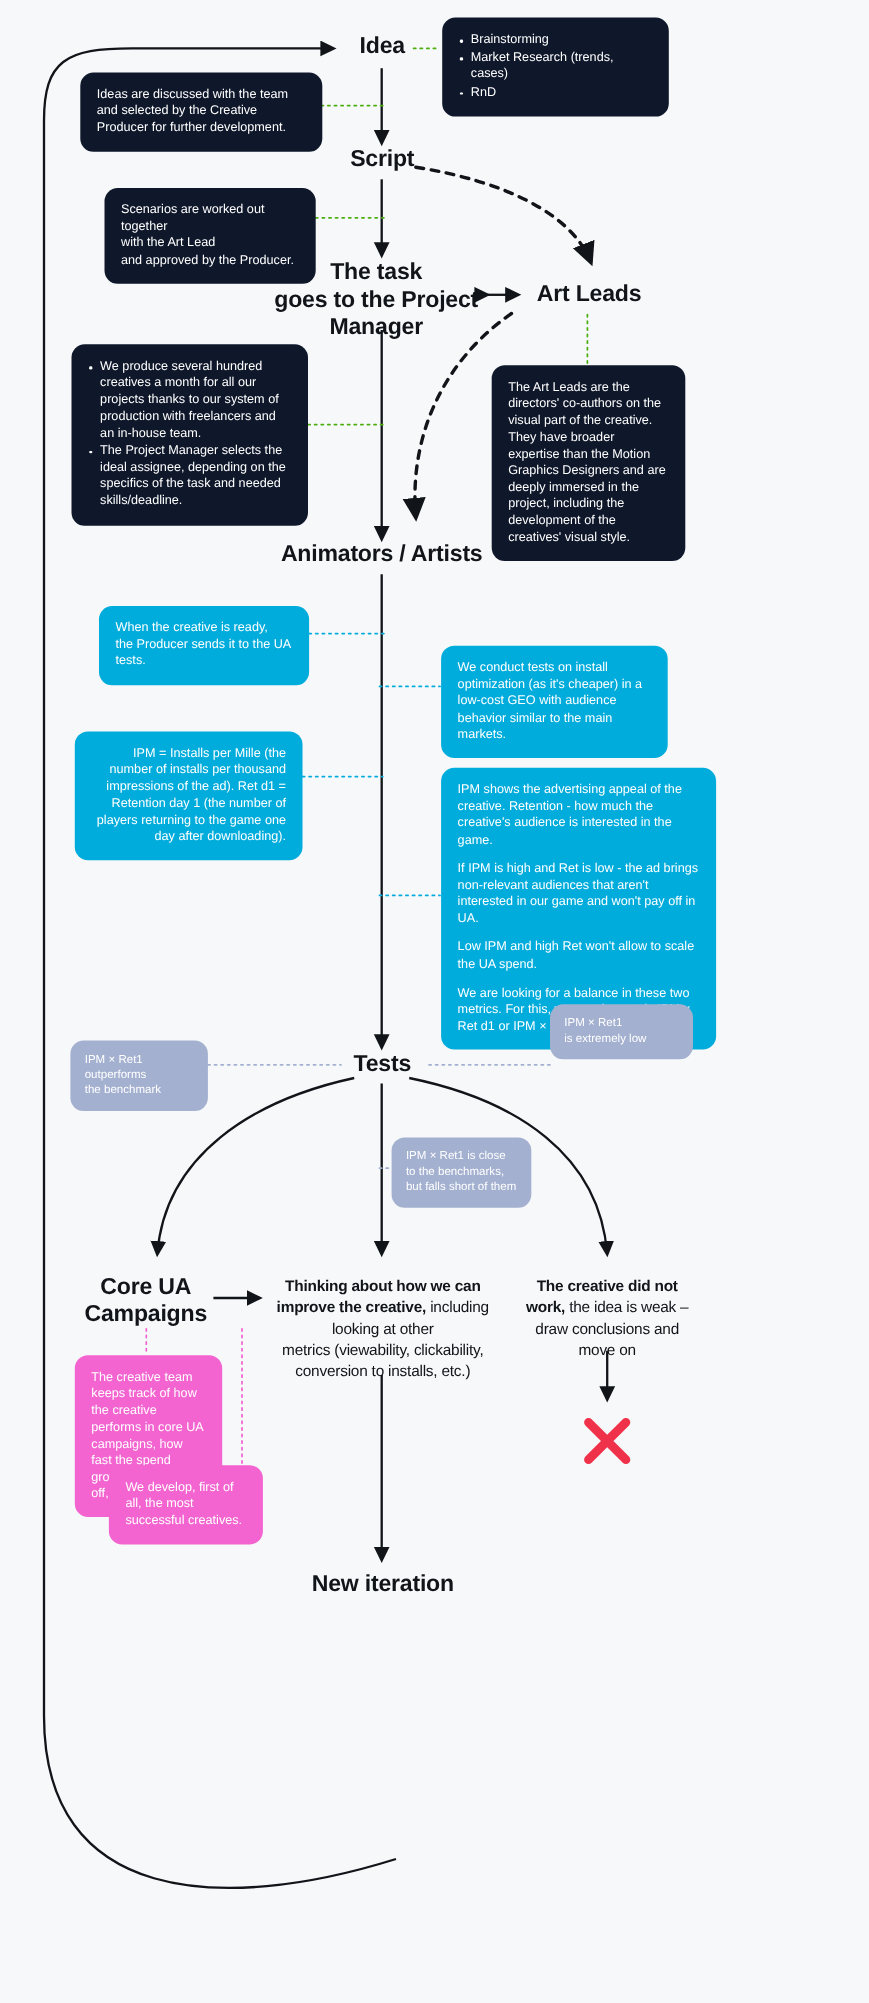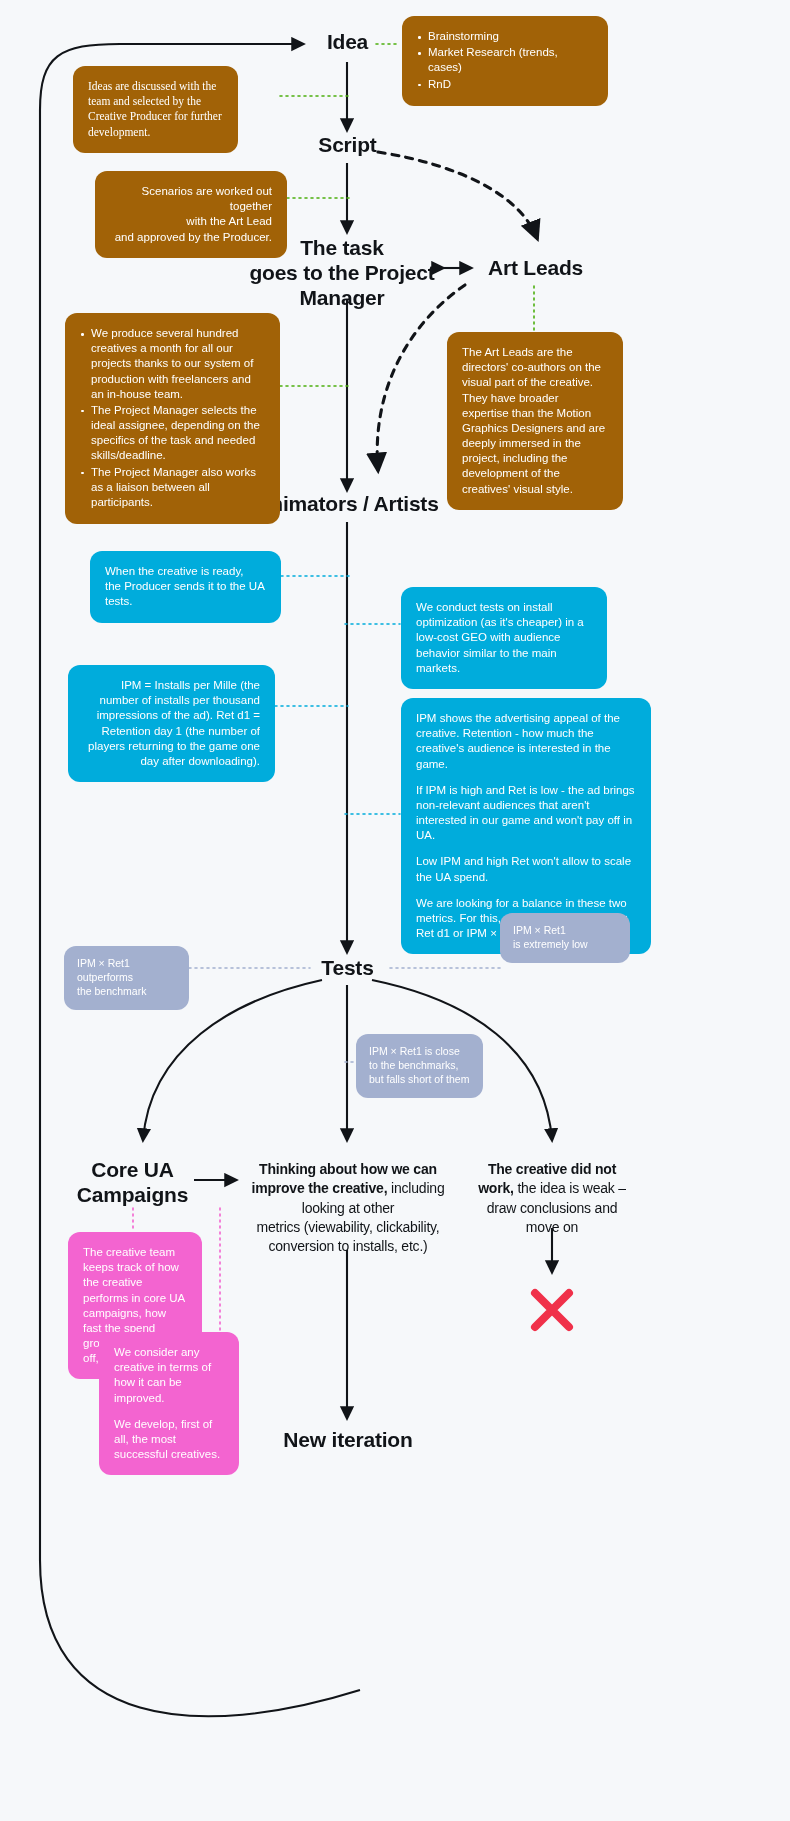--- a/index.html
+++ b/index.html
@@ -32,21 +32,21 @@
     box-sizing:border-box;
   }
   .callout p{margin:0;}
   .callout p + p{margin-top:11px;}
   .callout ul{margin:0;padding:0;list-style:none;}
   .callout li{position:relative;padding-left:11px;margin-bottom:1px;}
   .callout li:before{
     content:"";position:absolute;left:1px;top:7px;
     width:2.5px;height:2.5px;border-radius:50%;background:#ffffff;
   }
-  .green{background:#a16207;}
+  .green{background:#0f172a;}
   .blue{background:#00acdc;}
   .slate{background:#a3b0cf;font-size:10.5px;padding:11px 13px;}
   .pink{background:#f364d0;}
 
   .xmark{position:absolute;font-size:0;}
   .xmark svg{display:block;}
 </style>
 </head>
 <body>
 
@@ -150,35 +150,34 @@
   </div>
 
   <div class="callout green" style="left:402px;top:16px;width:206px;">
     <ul>
       <li>Brainstorming</li>
       <li>Market Research (trends, cases)</li>
       <li>RnD</li>
     </ul>
   </div>
 
-  <div class="callout green" style="left:73px;top:66px;width:165px;font-family:Liberation Serif, serif;">
+  <div class="callout green" style="left:73px;top:66px;width:220px;">
     <p>Ideas are discussed with the team and selected by the Creative Producer for further development.</p>
   </div>
 
-  <div class="callout green" style="left:95px;top:171px;width:192px;text-align:right;">
+  <div class="callout green" style="left:95px;top:171px;width:192px;">
     <p style="white-space:pre-line;">Scenarios are worked out together
 with the Art Lead
 and approved by the Producer.</p>
   </div>
 
   <div class="callout green" style="left:65px;top:313px;width:215px;">
     <ul>
       <li>We produce several hundred creatives a month for all our projects thanks to our system of production with freelancers and an in-house team.</li>
       <li>The Project Manager selects the ideal assignee, depending on the specifics of the task and needed skills/deadline.</li>
-      <li>The Project Manager also works as a liaison between all participants.</li>
     </ul>
   </div>
 
   <div class="callout green" style="left:447px;top:332px;width:176px;">
     <p>The Art Leads are the directors' co-authors on the visual part of the creative. They have broader expertise than the Motion Graphics Designers and are deeply immersed in the project, including the development of the creatives' visual style.</p>
   </div>
 
   <div class="callout blue" style="left:90px;top:551px;width:191px;">
     <p style="white-space:pre-line;">When the creative is ready,
 the Producer sends it to the UA tests.</p>
@@ -213,17 +212,16 @@
   <div class="callout slate" style="left:500px;top:913px;width:130px;">
     <p style="white-space:pre-line;">IPM × Ret1
 is extremely low</p>
   </div>
 
   <div class="callout pink" style="left:68px;top:1232px;width:134px;">
     <p>The creative team keeps track of how the creative performs in core UA campaigns, how fast the spend grows, how it pays off, etc.</p>
   </div>
 
   <div class="callout pink" style="left:99px;top:1332px;width:140px;">
-    <p>We consider any creative in terms of how it can be improved.</p>
     <p>We develop, first of all, the most successful creatives.</p>
   </div>
 
 </div>
 
 </body></html>

